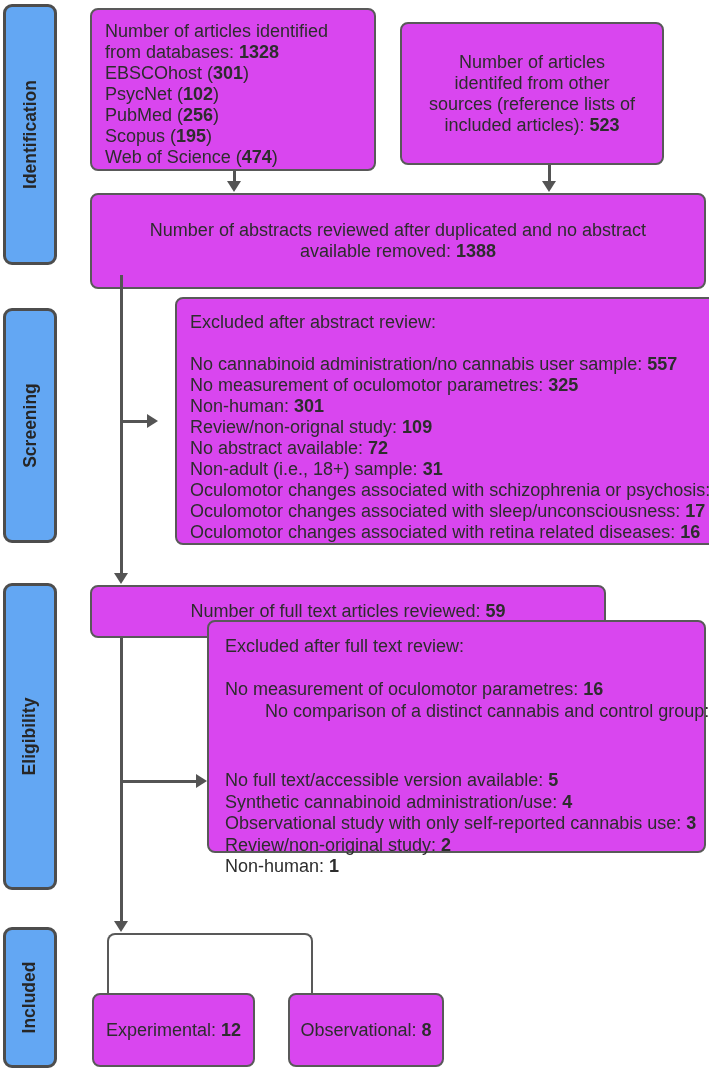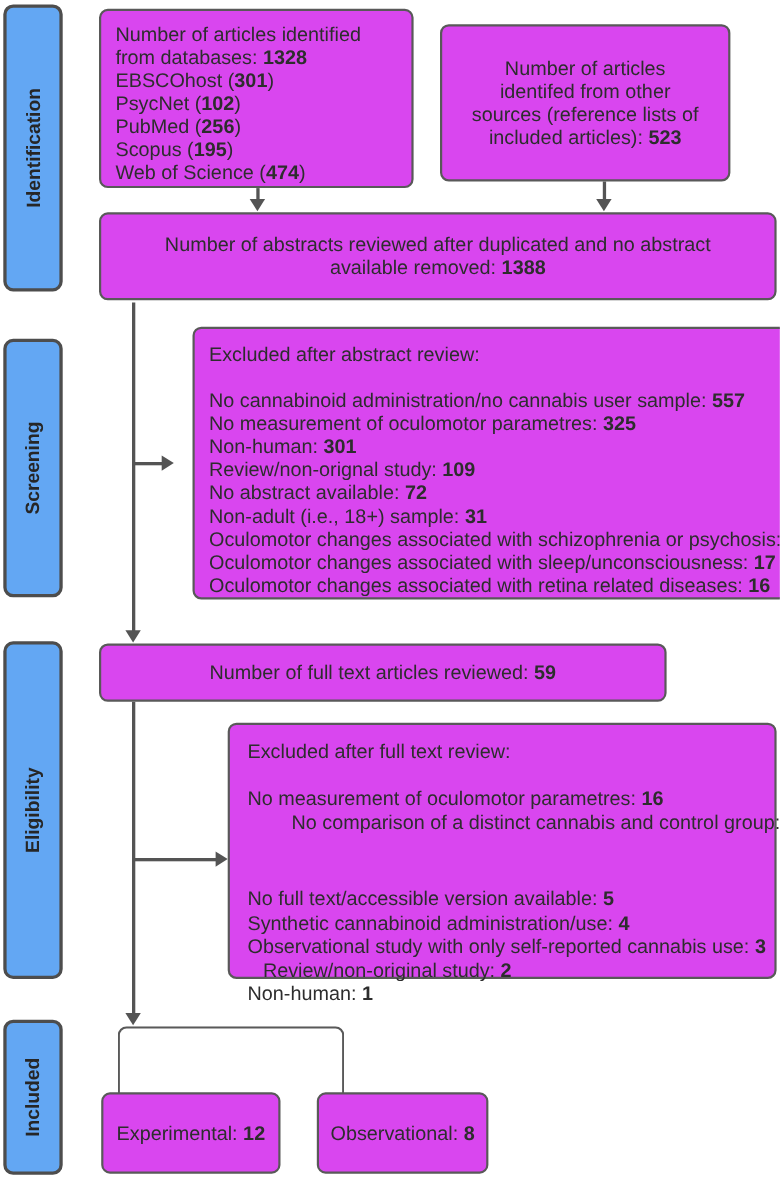--- a/index.html
+++ b/index.html
@@ -99,21 +99,21 @@
 
   <div class="fbox center-txt" style="left:400px;top:22px;width:264px;height:143px;padding:10px 22px;">
     <div><span>Number of articles identifed from other sources (reference lists of included articles): </span><b>523</b></div>
   </div>
 
   <div class="vline" style="left:233px;top:171px;height:12px;"></div>
   <div class="arrow-down" style="left:227px;top:181px;"></div>
   <div class="vline" style="left:548px;top:165px;height:18px;"></div>
   <div class="arrow-down" style="left:542px;top:181px;"></div>
 
-  <div class="fbox center-txt" style="left:90px;top:193px;width:616px;height:80px;padding:8px 30px;">
+  <div class="fbox center-txt" style="left:90px;top:193px;width:616px;height:96px;padding:8px 30px;">
     <div><span>Number of abstracts reviewed after duplicated and no abstract available removed: </span><b>1388</b></div>
   </div>
 
   <div class="vline" style="left:120px;top:275px;height:300px;"></div>
   <div class="arrow-down" style="left:114px;top:573px;"></div>
   <div class="hline" style="left:120px;top:420px;width:28px;"></div>
   <div class="arrow-right" style="left:147px;top:414px;"></div>
 
   <div class="fbox listpad" style="left:175px;top:297px;width:548px;height:248px;padding-top:13px;">
     <div class="row"><span>Excluded after abstract review:</span></div>
@@ -131,29 +131,29 @@
 
   <div class="fbox center-txt" style="left:90px;top:585px;width:516px;height:53px;">
     <div><span>Number of full text articles reviewed: </span><b>59</b></div>
   </div>
 
   <div class="vline" style="left:120px;top:638px;height:285px;"></div>
   <div class="arrow-down" style="left:114px;top:921px;"></div>
   <div class="hline" style="left:120px;top:780px;width:77px;"></div>
   <div class="arrow-right" style="left:196px;top:774px;"></div>
 
-  <div class="fbox listpad" style="left:207px;top:657px;width:499px;height:233px;padding-top:14px;line-height:21.5px;padding-left:16px;">
+  <div class="fbox listpad" style="left:207px;top:620px;width:499px;height:233px;padding-top:14px;line-height:21.5px;padding-left:16px;">
     <div class="row" style="height:21.5px;"><span>Excluded after full text review:</span></div>
     <div class="spacer" style="height:21.5px;"></div>
     <div class="row" style="height:21.5px;"><span>No measurement of oculomotor parametres: </span><b>16</b></div>
     <div class="row" style="height:21.5px;margin-left:40px;"><span>No comparison of a distinct cannabis and control group: </span><b>8</b></div>
     <div class="row" style="height:21.5px;margin-top:48px;"><span>No full text/accessible version available: </span><b>5</b></div>
     <div class="row" style="height:21.5px;"><span>Synthetic cannabinoid administration/use: </span><b>4</b></div>
     <div class="row" style="height:21.5px;"><span>Observational study with only self-reported cannabis use: </span><b>3</b></div>
-    <div class="row" style="height:21.5px;margin-left:14px;"><span>Review/non-original study: </span><b>2</b></div>
+    <div class="row" style="height:21.5px;"><span>Review/non-original study: </span><b>2</b></div>
     <div class="row" style="height:21.5px;"><span>Non-human: </span><b>1</b></div>
   </div>
 
   <div class="connector" style="left:107px;top:933px;width:206px;height:62px;"></div>
 
   <div class="fbox center-txt bottom-box" style="left:92px;top:993px;width:163px;height:74px;">
     <div><span>Experimental: </span><b>12</b></div>
   </div>
   <div class="fbox center-txt bottom-box" style="left:288px;top:993px;width:156px;height:74px;align-items:center;">
     <div><span>Observational: </span><b>8</b></div>

